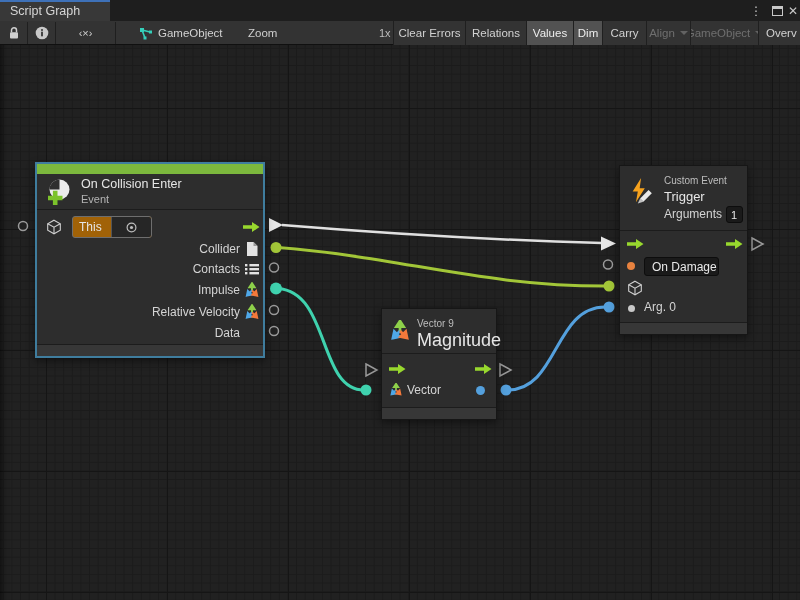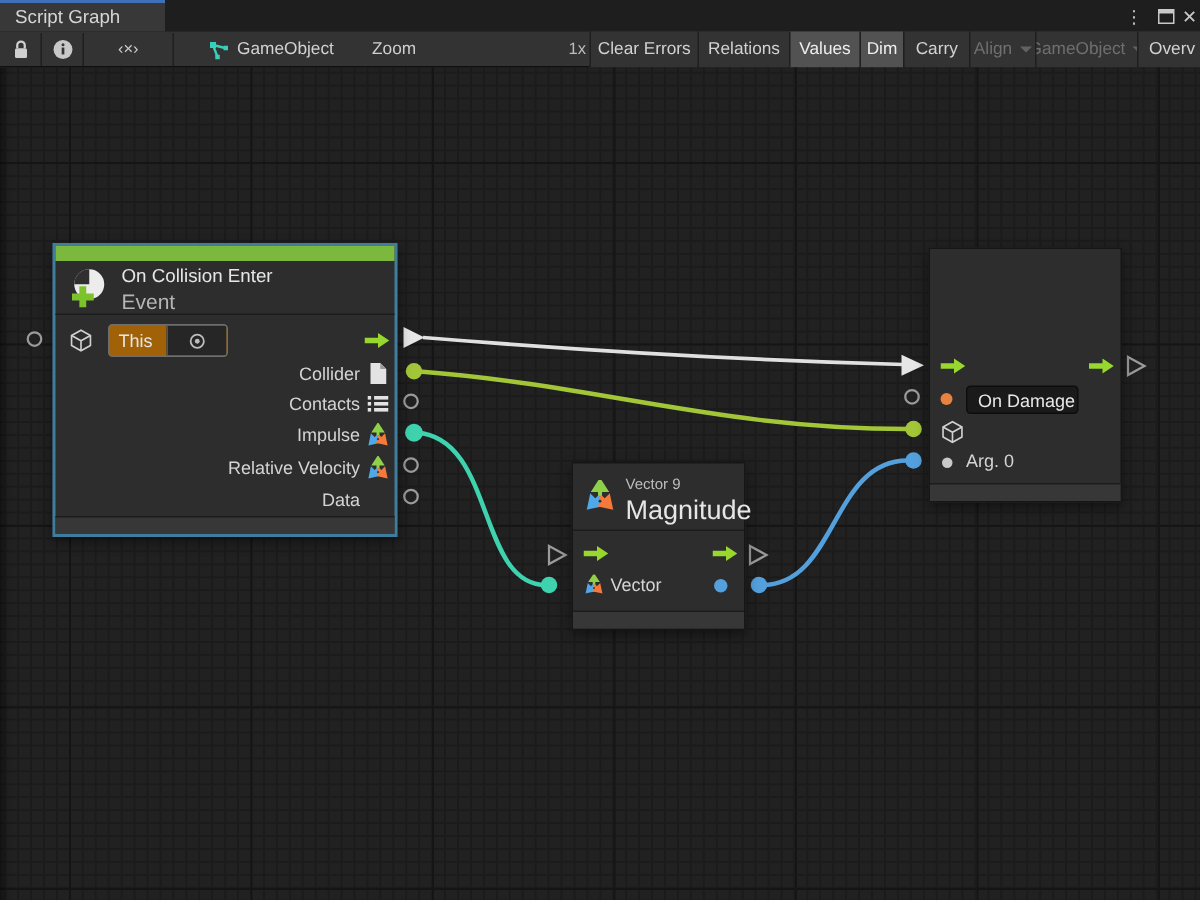--- a/index.html
+++ b/index.html
@@ -52,21 +52,21 @@
 
   
   .node { position:absolute; background:#2d2d2d; border:1px solid #161616;
           box-shadow:0 3px 8px rgba(0,0,0,.45); }
   .node.selected { border:2px solid #3f7d9e; }
   .nheader { position:relative; border-bottom:1px solid #1c1c1c; }
   .nfooter { position:absolute; left:0; right:0; bottom:0; height:12px; background:#373737;
              border-top:1px solid #1c1c1c; }
   .ntitle  { position:absolute; color:#e6e6e6; font-size:12.5px; white-space:nowrap; }
   .nkicker { position:absolute; color:#bdbdbd; font-size:10px; white-space:nowrap; }
-  .nsub    { position:absolute; color:#b5b5b5; font-size:14px; }
+  .nsub    { position:absolute; color:#b5b5b5; font-size:11px; }
   .icon { position:absolute; }
   .prow { position:absolute; display:flex; align-items:center; gap:4px; color:#d4d4d4; font-size:12px; }
   .prow .islot { width:16px; height:16px; display:flex; align-items:center; justify-content:center; }
   .dot { border-radius:50%; display:inline-block; }
   .field { position:absolute; background:#a16207; border:1px solid #6e6e6e; border-radius:3px;
            color:#e6e6e6; font-size:12px; display:flex; align-items:center; overflow:hidden; }
   .field .ftext { padding-left:6px; flex:1; }
   .field .fpick { width:40px; align-self:stretch; background:#262626; border-left:1px solid #555;
                   display:flex; align-items:center; justify-content:center; }
   .litfield { position:absolute; background:#1a1a1a; border:1px solid #0d0d0d; border-radius:3px;
@@ -330,20 +330,33 @@
               </g>
             </svg>
           </span>
         <span>Vector</span>
       </div>
       <span class="dot" style="position:absolute;left:94px;top:77px;width:9px;height:9px;background:#54a0dd"></span>
       <div class="nfooter"></div>
     </div>
 
     <div class="node" style="left:619px;top:120px;width:129px;height:170px">
+      <div class="nheader" style="position:absolute;left:0;top:0;right:0;height:65px">
+        <svg class="icon" style="left:8px;top:11px" width="28" height="28" viewBox="0 0 30 30">
+          <polygon points="14,1 5,15.5 10.5,15.5 8.5,27 18,12 12.5,12" fill="#f6a21d"></polygon>
+          <polygon points="13,23 22,14 25.5,17.5 16.5,26.5" fill="#e9e9e9"></polygon>
+          <polygon points="13,23 16.5,26.5 10.5,28.5" fill="#c2c2c2"></polygon>
+        </svg>
+        <div class="nkicker" style="left:44px;top:9px">Custom Event</div>
+        <div class="ntitle" style="left:44px;top:23px;font-size:13px">Trigger</div>
+        <div class="ntitle" style="left:44px;top:41px;font-size:12px;color:#d4d4d4">Arguments</div>
+        <div class="litfield" style="left:106px;top:40px;width:17px;height:17px;padding-left:4px;font-size:11px">
+          <span>1</span>
+        </div>
+      </div>
       <svg class="icon" style="left:7px;top:72px" width="17" height="12" viewBox="0 0 17 12">
         <polygon points="0,4.2 9,4.2 9,1 16.5,6 9,11 9,7.8 0,7.8" fill="#98d82e"></polygon>
         </svg>
       <svg class="icon" style="right:4px;top:72px" width="17" height="12" viewBox="0 0 17 12">
         <polygon points="0,4.2 9,4.2 9,1 16.5,6 9,11 9,7.8 0,7.8" fill="#98d82e"></polygon>
         </svg>
 
       <span class="dot" style="position:absolute;left:7px;top:96px;width:8px;height:8px;background:#e8823f"></span>
       <div class="litfield" style="left:24px;top:91px;width:75px;height:19px">
         <span>On Damage</span>

